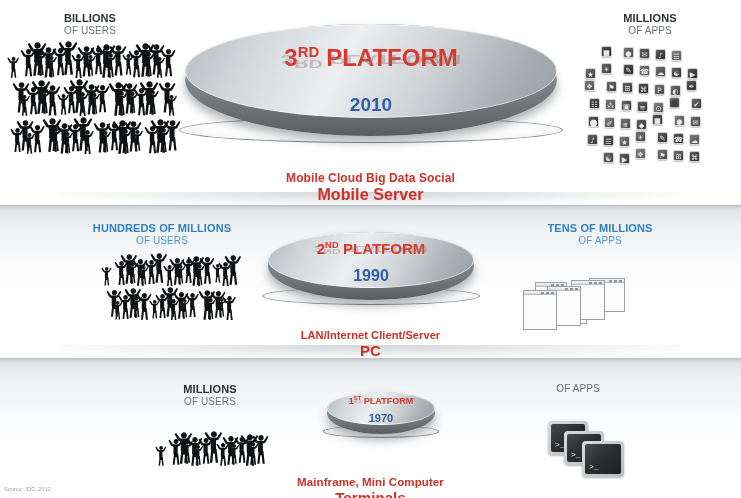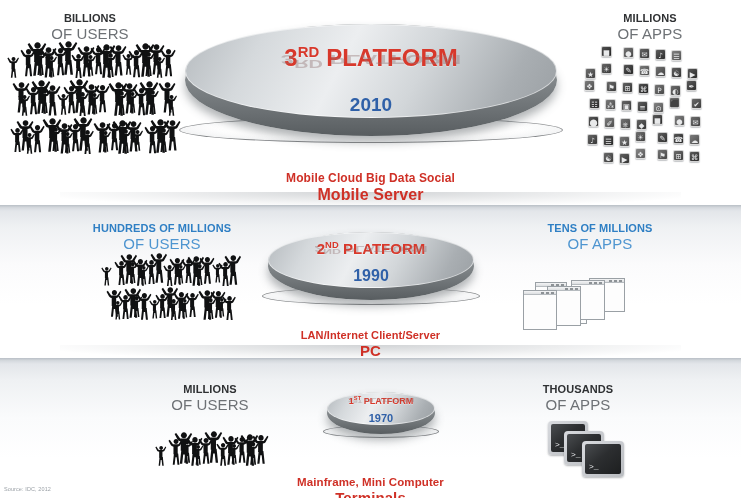--- a/index.html
+++ b/index.html
@@ -24,21 +24,21 @@
   .sep-2 { top: 358px; }
   .shelf-shadow { position: absolute; height: 14px; left: 60px; right: 60px;
     background: radial-gradient(ellipse at 50% 0%, rgba(140,146,152,.40) 0%, rgba(140,146,152,.10) 55%, rgba(255,255,255,0) 78%);
     pointer-events: none; }
   .shelf-1 { top: 192px; }
   .shelf-2 { top: 345px; }
 
   
   .cap { position: absolute; text-align: center; line-height: 1.18; white-space: nowrap; }
   .cap .big  { display:block; font-weight: 700; font-size: 11px; letter-spacing: .1px; }
-  .cap .sub  { display:block; font-weight: 400; font-size: 15px; letter-spacing: .1px; }
+  .cap .sub  { display:block; font-weight: 400; font-size: 10px; letter-spacing: .1px; }
   .cap.gray .big { color: #2f3133; }
   .cap.gray .sub { color: #6d7175; }
   .cap.blue .big { color: #2f7fc4; }
   .cap.blue .sub { color: #4e95d0; }
 
   
   .disc { position: absolute; }
   .disc .edge {
     position: absolute; left: 0; top: 0; width: 100%; height: 100%;
     border-radius: 50% / 50%;
@@ -990,21 +990,20 @@
     <div class="line1">LAN/Internet   Client/Server</div>
     <div class="line2">PC</div>
   </div>
 
   <div class="cap gray" style="left:140px; top:383px; width:140px;">
     <span class="big">MILLIONS</span>
     <span class="sub">OF USERS</span>
   </div>
 
   <div class="cap gray" style="left:508px; top:383px; width:140px;">
-    <span class="big">THOUSANDS</span>
     <span class="sub">OF APPS</span>
   </div>
 
   <div class="crowd" style="left:158px; top:434px; width:104px; height:36px;" id="crowd3">
       <div class="crowd-row" style="position: absolute; left: 0px; width: 104px; top: 0px; height: 32px;">
         <span style="position: absolute; left: -3px; bottom: 0px;">
           <svg width="12.3008" height="19.84" viewBox="0 0 20 32" style="display:block">
             <path fill="#101112" d="M10 0c1.7 0 3 1.4 3 3.1S11.7 6.2 10 6.2 7 4.8 7 3.1 8.3 0 10 0z"></path>
             <path fill="#101112" d="M4.6 4.2 2.2 0.8 0.6 1.9l2.9 5.5c.4.8 1 1.3 1.9 1.6l1.4.4v9.4h5.3V9.4l1.4-.4c.9-.3 1.5-.8 1.9-1.6l2.9-5.5L17 0.8l-2.4 3.4-1.6 2.3h-6.8z"></path>
             <path fill="#101112" d="M7.4 17.8h5.3l1.5 14h-2.4l-1-9.3h-1.5l-1 9.3H5.9z"></path>

